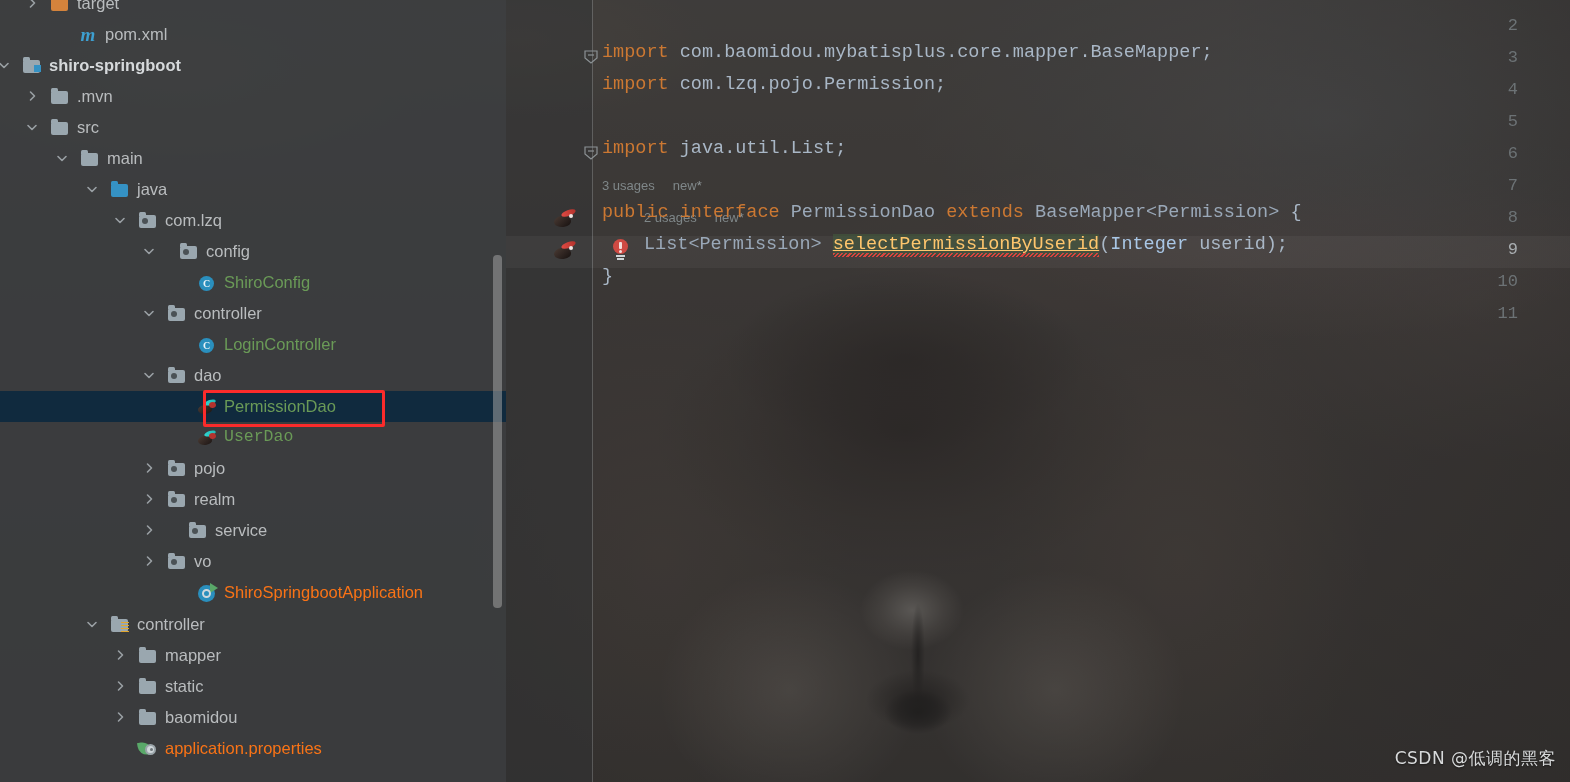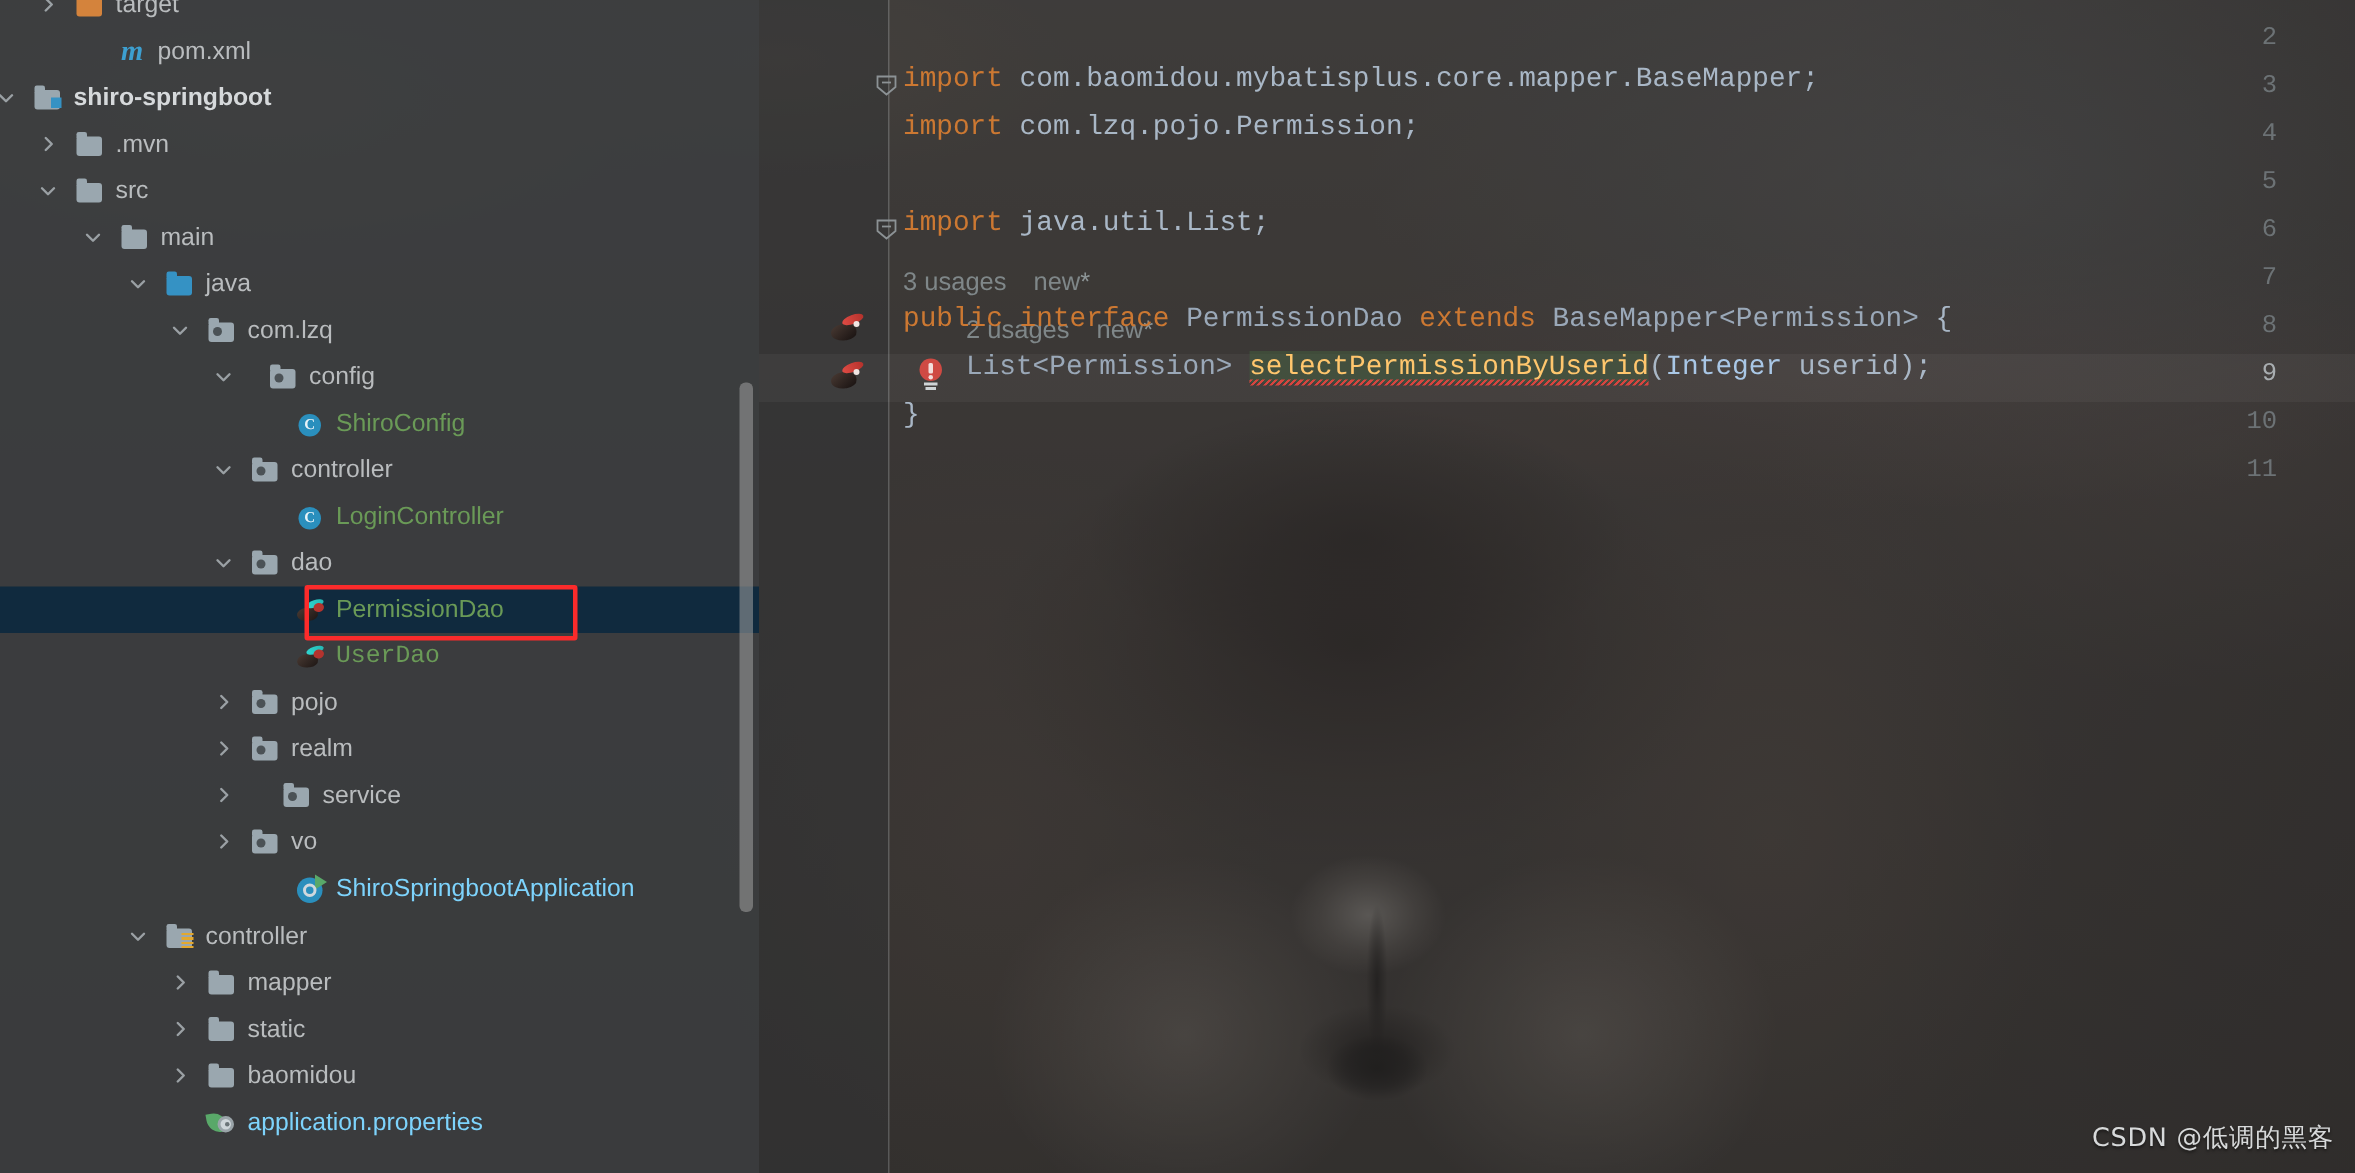--- a/index.html
+++ b/index.html
@@ -63,21 +63,21 @@
   .row.selected{background:rgba(13,41,62,.92);}
   .row .arrow{
     position:absolute;width:16px;height:16px;display:flex;
     align-items:center;justify-content:center;color:#9aa0a4;
   }
   .row .arrow svg{display:block;}
   .icon{width:20px;height:20px;flex:0 0 20px;margin-right:7px;position:relative;}
   .label{line-height:1;}
   .label.bold{font-weight:bold;color:#d6d9db;}
   .label.green{color:#6a9a57;}
-  .label.redish{color:#7dd3fc;}
+  .label.redish{color:#f97316;}
 
   
   .ic-folder{
     position:absolute;left:1px;top:4px;width:17px;height:13px;border-radius:1.5px 2px 2px 2px;
     background:#9aa7af;
   }
   .ic-folder:before{
     content:"";position:absolute;left:0;top:-3px;width:7px;height:4px;border-radius:1.5px 1.5px 0 0;background:#9aa7af;
   }
   
@@ -161,23 +161,23 @@
     font-family:"Liberation Mono", monospace;font-size:18.5px;
     color:#a9b7c6;white-space:pre;
   }
   .cl{position:absolute;left:0;}
   .kw{color:#cc7832;}
   .cls{color:#9aa8b8;}
   .pl{color:#a9b7c6;}
   .meth{color:#ffc66d;}
   .typ{color:#a9c7e6;}
   .punc{color:#a9b7c6;}
-  .hint{color:#7f8789;font-family:"Liberation Sans", sans-serif;font-size:17px;}
+  .hint{color:#7f8789;font-family:"Liberation Sans", sans-serif;font-size:13px;}
   .hint .star{color:#8d9597;}
-  .meth-hl{background:rgba(68,92,62,.55);position:relative;}
+  .meth-hl{background:rgba(68,92,62,.55);position:relative;text-decoration:underline;}
   .squiggle{
     position:absolute;left:0;right:0;bottom:-2px;height:4px;
     background-image:repeating-linear-gradient(135deg,#d8453f 0 1.5px, rgba(0,0,0,0) 1.5px 3px);
   }
   
   .bulb{position:absolute;width:17px;height:21px;}
   .bulb .glass{position:absolute;left:1px;top:0;width:15px;height:15px;border-radius:50%;background:#cf4a43;}
   .bulb .mark{position:absolute;left:6.5px;top:3px;width:3px;height:7px;background:#f3dedc;border-radius:1px;}
   .bulb .dot{position:absolute;left:6.5px;top:11px;width:3px;height:3px;background:#f3dedc;border-radius:50%;}
   .bulb .base{position:absolute;left:4px;top:15.5px;width:9px;height:2px;background:#cfd4d6;}

